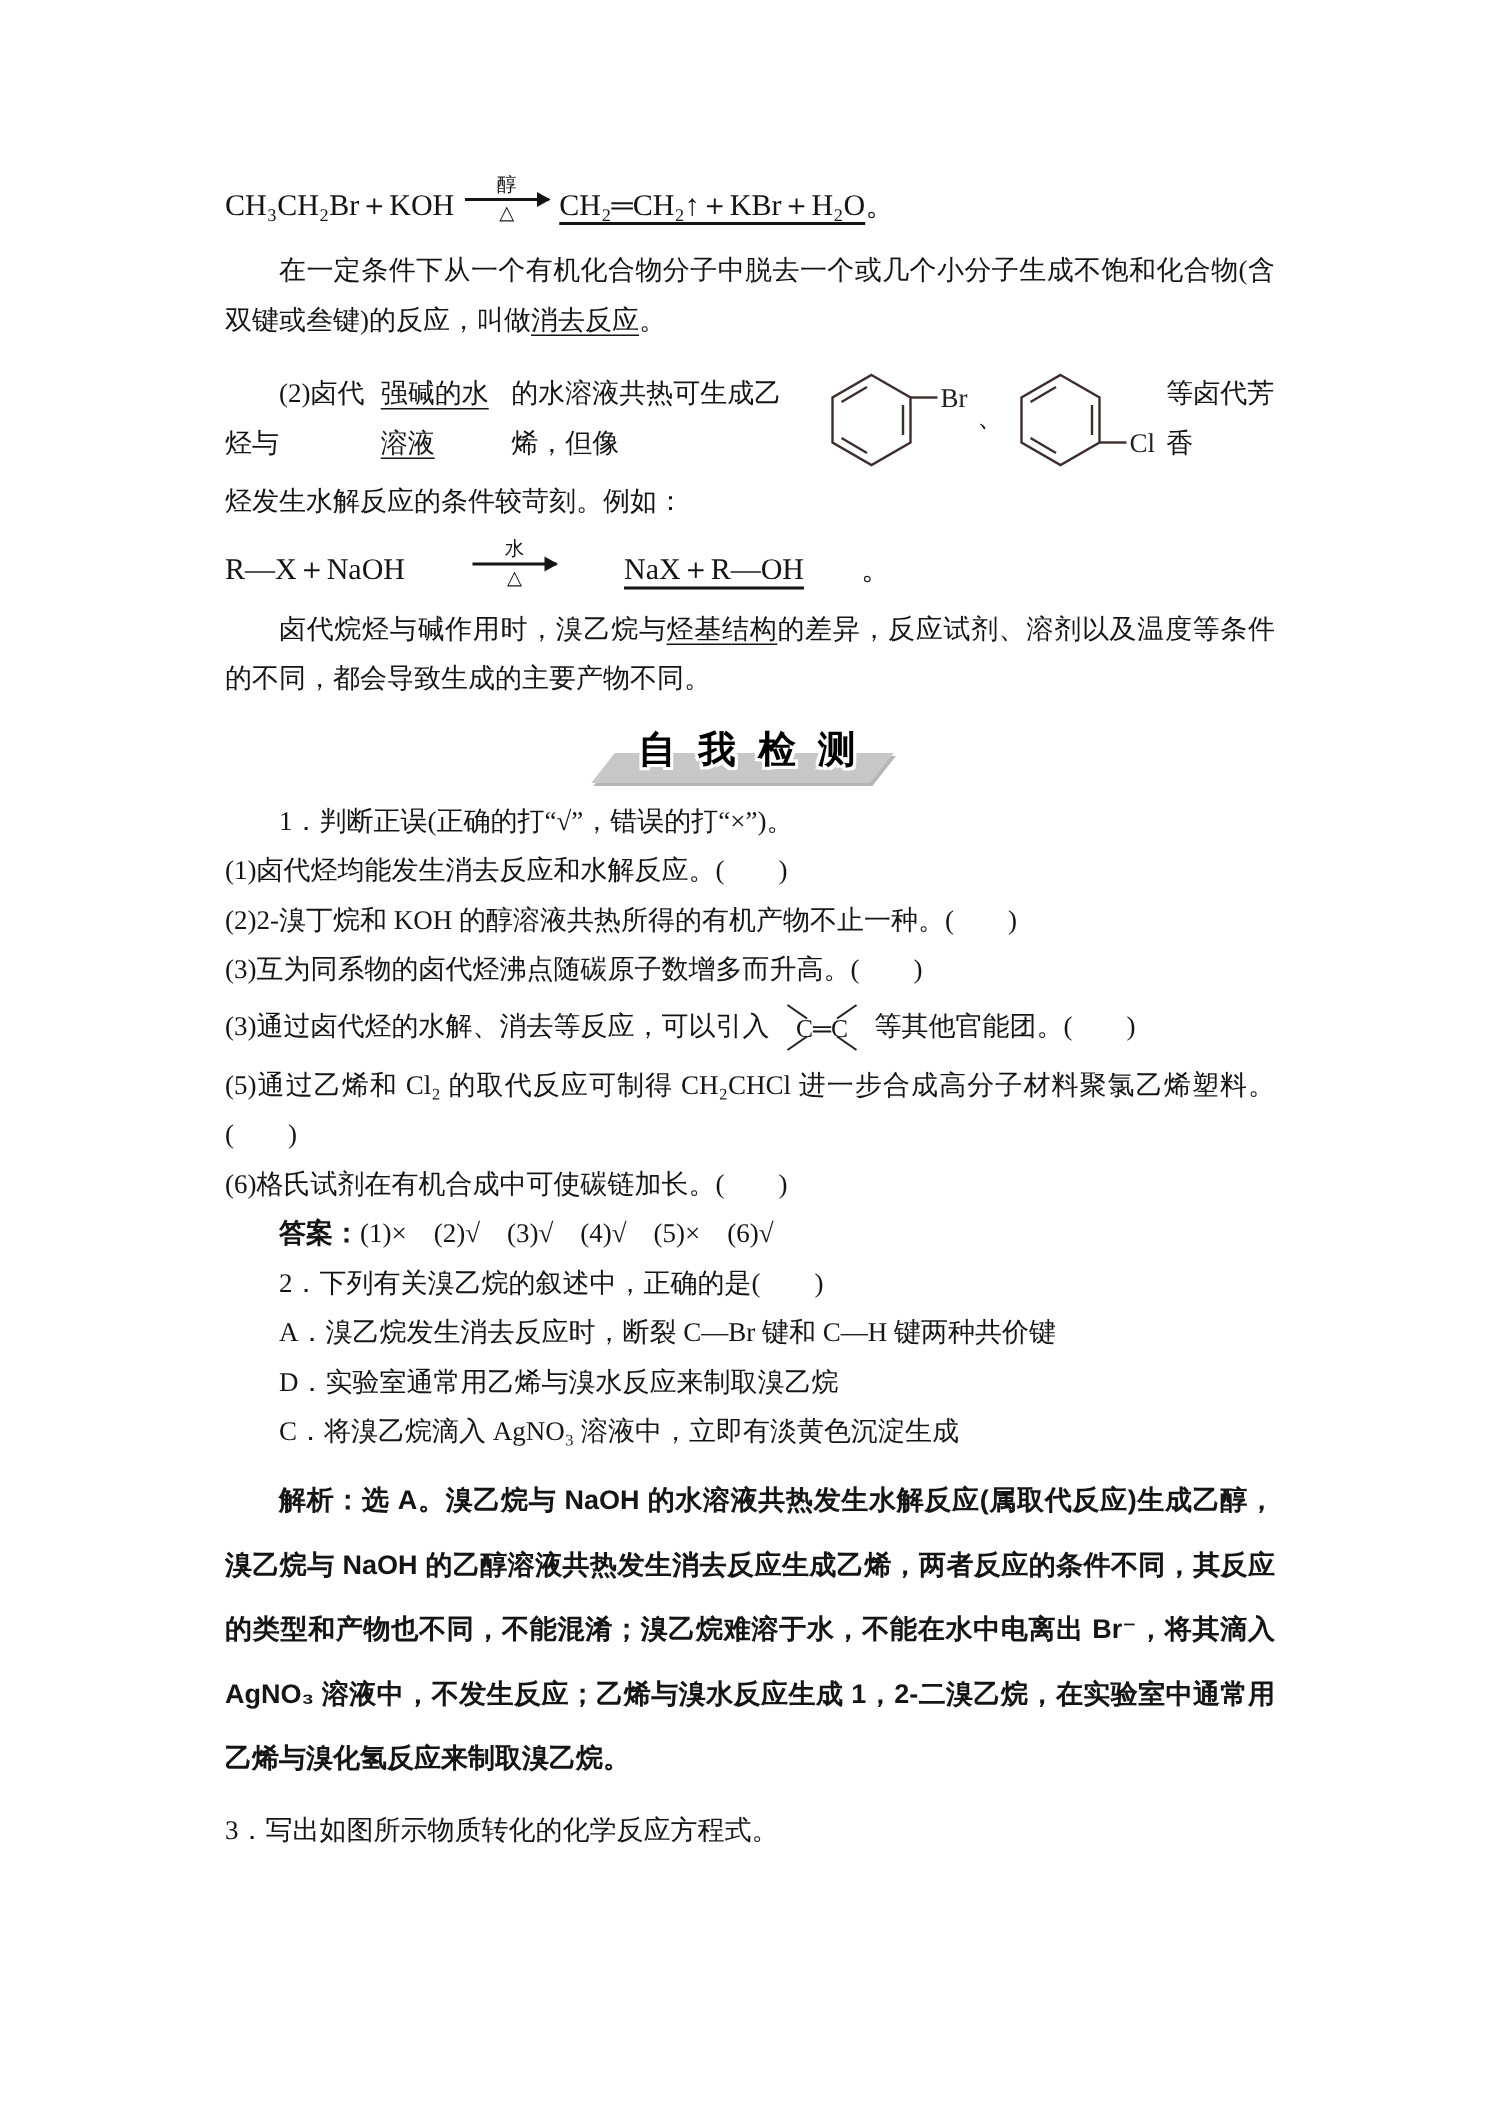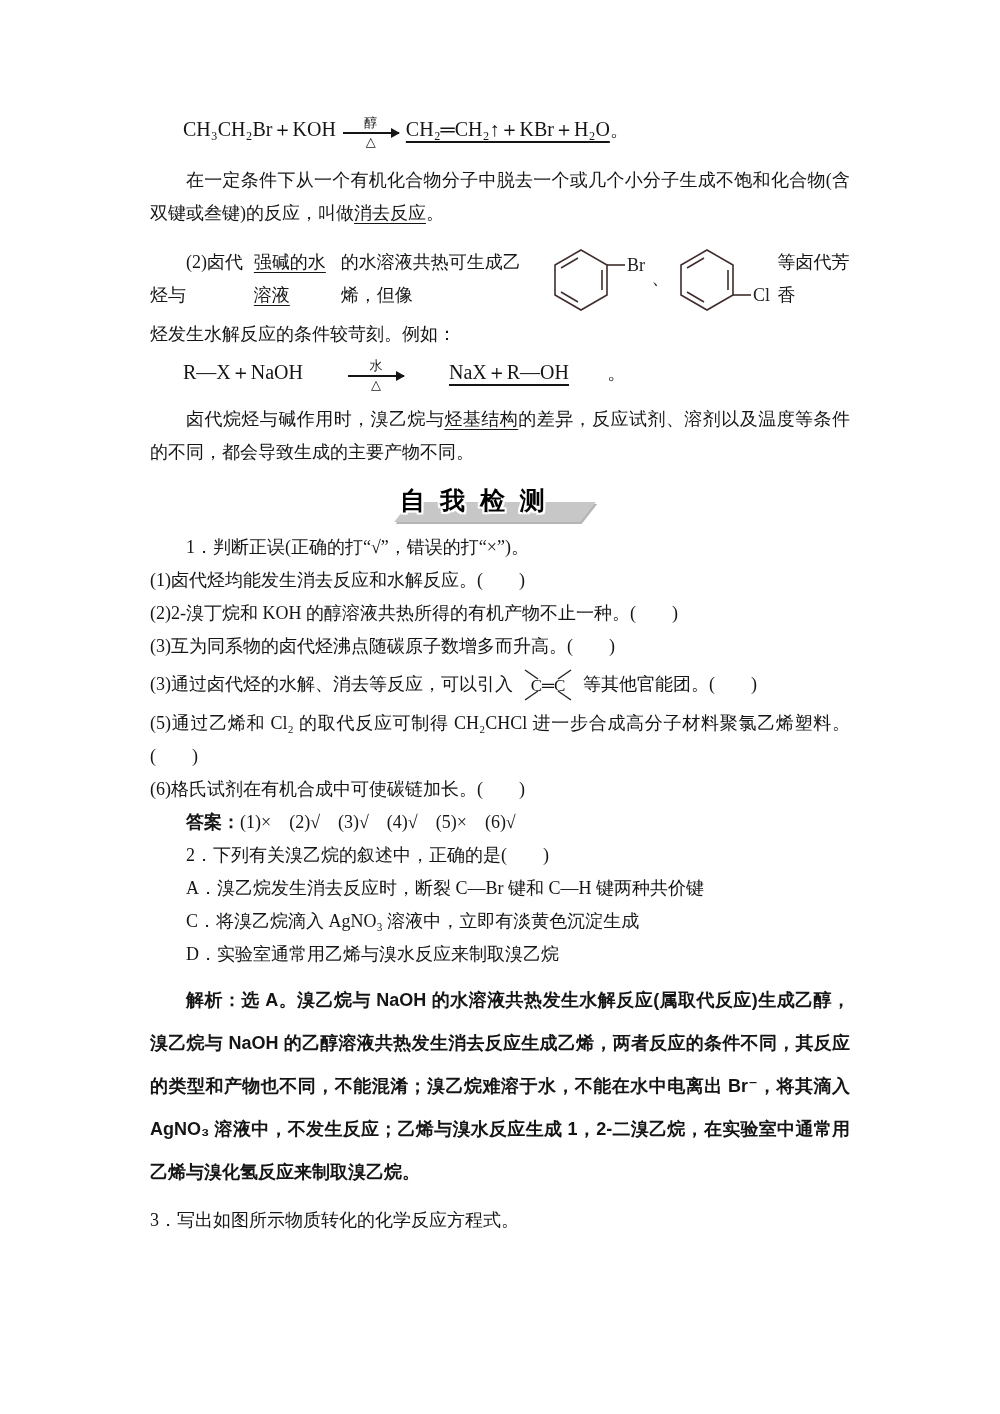--- a/index.html
+++ b/index.html
@@ -12,39 +12,39 @@
 
   p{margin:0;}
   .body-text{line-height:33px;text-align:justify;}
   .ind2{text-indent:2em;}
   .mt14{margin-top:14px;}
   .mt10{margin-top:10px;}
   .mt8{margin-top:8px;gap:38px;}
   .u{text-decoration:underline;text-underline-offset:4px;}
 
   
-  .equation{display:flex;align-items:flex-start;font-size:20px;margin-left:33px;white-space:nowrap;}
+  .equation{display:flex;align-items:flex-end;font-size:20px;white-space:nowrap;}
   .rxn-arrow{display:inline-flex;flex-direction:column;align-items:center;font-size:13px;line-height:1.15;margin:0 7px;}
   .arrow-line{position:relative;width:56px;height:2px;background:#151515;margin:1px 0;}
   .arrow-line::after{content:'';position:absolute;right:-1px;top:-4px;width:0;height:0;
     border-left:9px solid #151515;border-top:5px solid transparent;border-bottom:5px solid transparent;}
   .underlined{text-decoration:underline;text-underline-offset:5px;}
 
   
   .flexline{display:flex;align-items:center;line-height:33px;}
   .flexline svg{flex:0 0 auto;margin:0 4px;}
 
   .struct-stroke{stroke:#3f2c2c;stroke-width:1.6;fill:none;}
   .struct-label{font-family:"Liberation Serif","DejaVu Serif",serif;font-size:18px;fill:#222;}
 
   
   .banner{position:relative;width:200px;height:44px;margin:12px auto 6px auto;}
   .banner-shape{position:absolute;left:2px;bottom:3px;width:186px;height:20px;background:#c7c7c7;
     transform:skewX(-38deg);box-shadow:3px 2px 0 rgba(120,120,120,.55);}
-  .banner-title{position:relative;font-family:"Liberation Sans","DejaVu Sans",sans-serif;
+  .banner-title{position:relative;text-align:center;font-family:"Liberation Sans","DejaVu Sans",sans-serif;
     font-weight:bold;font-size:25px;letter-spacing:4px;color:#000;line-height:38px;
     text-shadow:-2px -2px 0 #fff,2px -2px 0 #fff,-2px 2px 0 #fff,2px 2px 0 #fff,0 2px 0 #fff,0 -2px 0 #fff,2px 0 0 #fff,-2px 0 0 #fff;}
 
   
   .q-line{line-height:33px;text-align:justify;}
   .hei{font-family:"Liberation Sans","DejaVu Sans",sans-serif;font-weight:bold;}
 
   
   .jiexi{font-family:"Liberation Sans","DejaVu Sans",sans-serif;font-weight:bold;
     font-size:18px;line-height:43px;text-align:justify;text-indent:2em;margin-top:8px;}
@@ -126,20 +126,20 @@
       <text class="cc-text" x="31" y="28" text-anchor="middle">C═C</text>
     </svg>
     <span>等其他官能团。(　　)</span>
   </div>
   <p class="q-line">(5)通过乙烯和 Cl₂ 的取代反应可制得 CH₂CHCl 进一步合成高分子材料聚氯乙烯塑料。(　　)</p>
   <p class="q-line">(6)格氏试剂在有机合成中可使碳链加长。(　　)</p>
   <p class="q-line ind2"><span class="hei">答案：</span><span>(1)×　(2)√　(3)√　(4)√　(5)×　(6)√</span></p>
 
   <p class="q-line ind2">2．下列有关溴乙烷的叙述中，正确的是(　　)</p>
   <p class="q-line ind2">A．溴乙烷发生消去反应时，断裂 C—Br 键和 C—H 键两种共价键</p>
+  <p class="q-line ind2">D．实验室通常用乙烯与溴水反应来制取溴乙烷</p>
   <p class="q-line ind2">C．将溴乙烷滴入 AgNO₃ 溶液中，立即有淡黄色沉淀生成</p>
-  <p class="q-line ind2">D．实验室通常用乙烯与溴水反应来制取溴乙烷</p>
 
   <p class="jiexi"><span>解析：</span><span>选 A。溴乙烷与 NaOH 的水溶液共热发生水解反应(属取代反应)生成乙醇，溴乙烷与 NaOH 的乙醇溶液共热发生消去反应生成乙烯，两者反应的条件不同，其反应的类型和产物也不同，不能混淆；溴乙烷难溶于水，不能在水中电离出 Br⁻，将其滴入 AgNO₃ 溶液中，不发生反应；乙烯与溴水反应生成 1，2-二溴乙烷，在实验室中通常用乙烯与溴化氢反应来制取溴乙烷。</span></p>
 
   <p class="q-line mt10">3．写出如图所示物质转化的化学反应方程式。</p>
 
 </div>
 
 </body></html>

